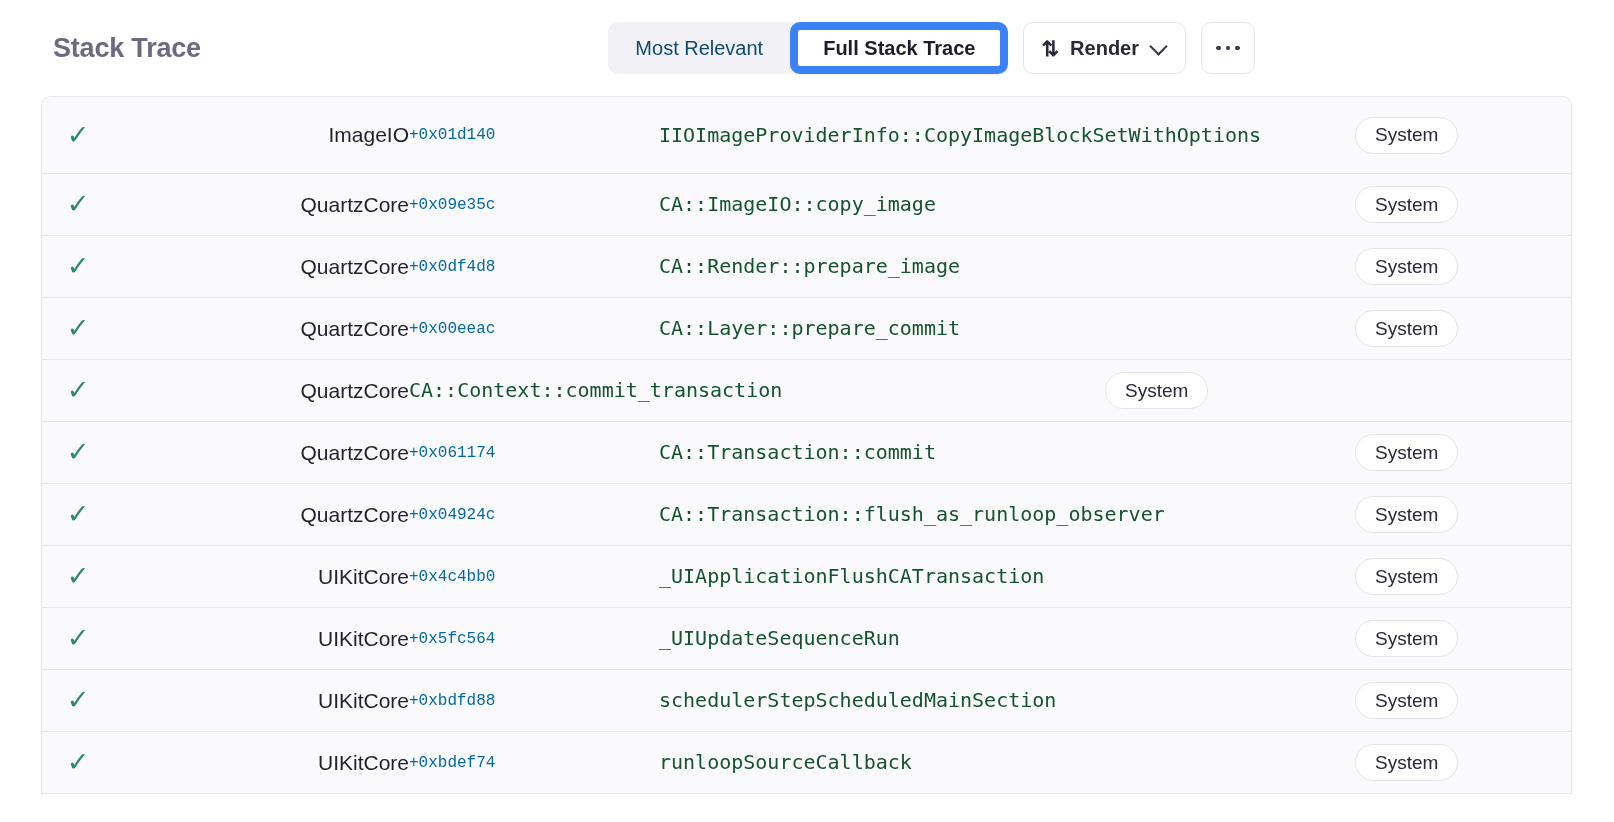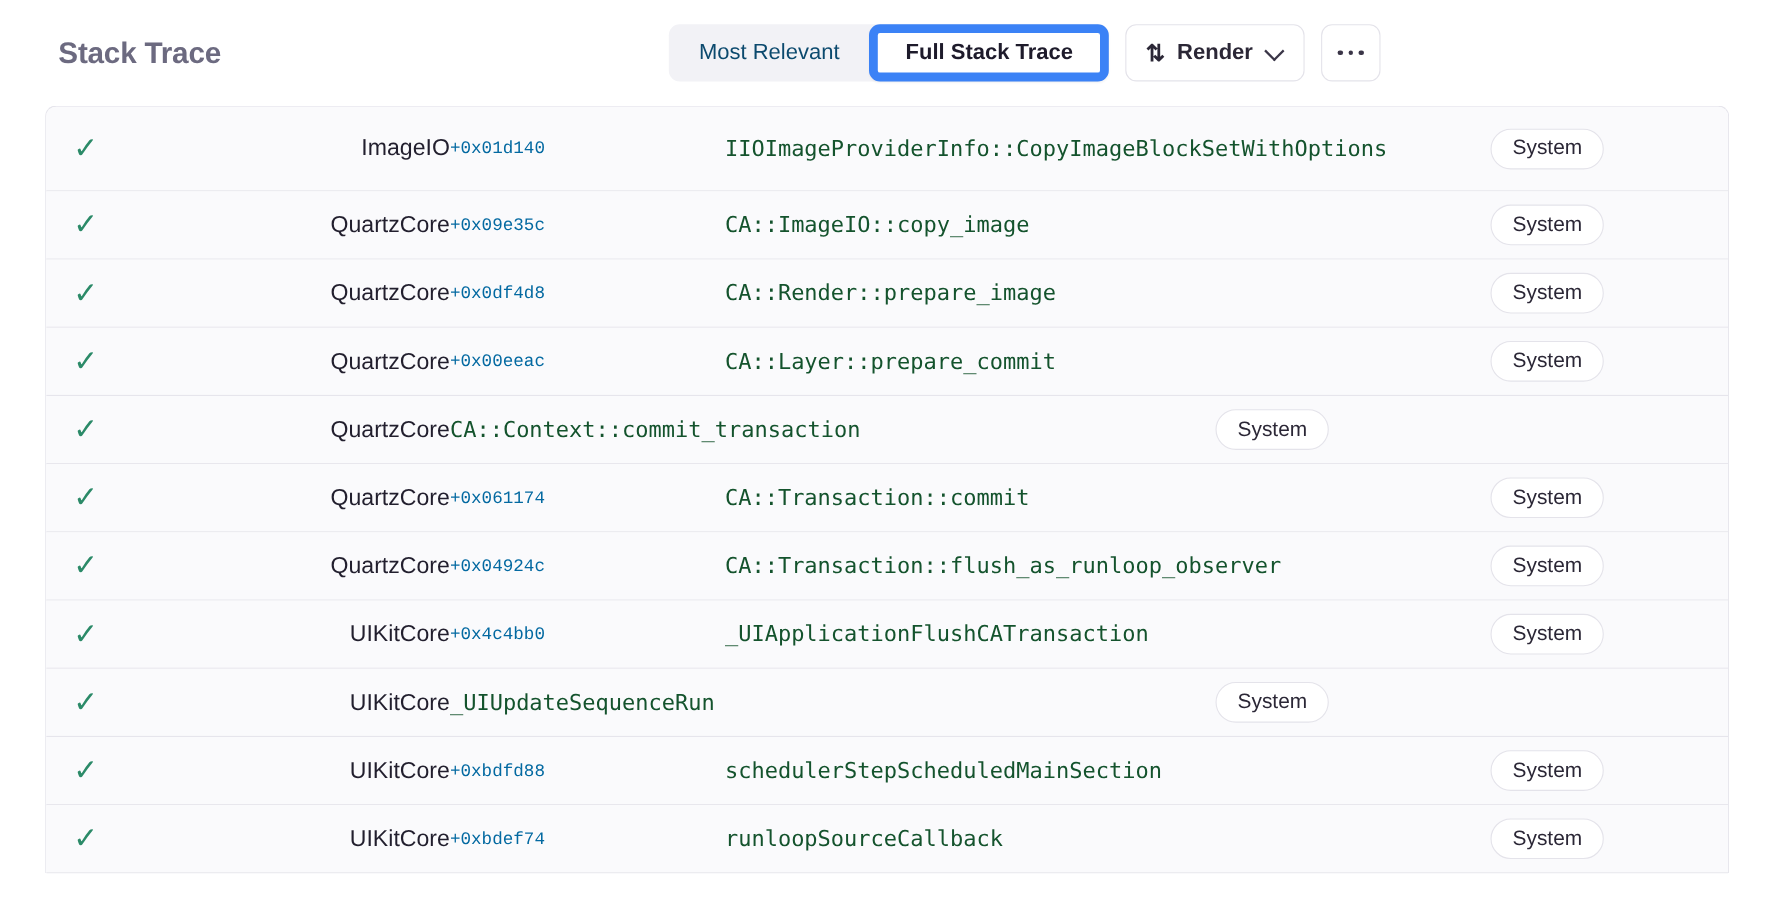--- a/index.html
+++ b/index.html
@@ -369,20 +369,21 @@
         <div class="cell-func">_UIApplicationFlushCATransaction</div>
         <div class="cell-badge">
           <span class="badge">System</span>
         </div>
       </div>
       <div class="trace-row">
         <div class="cell-check">
           <span class="check-icon">✓</span>
         </div>
         <div class="cell-module">UIKitCore</div>
+        <div class="cell-offset">+0x5fc564</div>
         <div class="cell-func">_UIUpdateSequenceRun</div>
         <div class="cell-badge">
           <span class="badge">System</span>
         </div>
       </div>
       <div class="trace-row">
         <div class="cell-check">
           <span class="check-icon">✓</span>
         </div>
         <div class="cell-module">UIKitCore</div>

